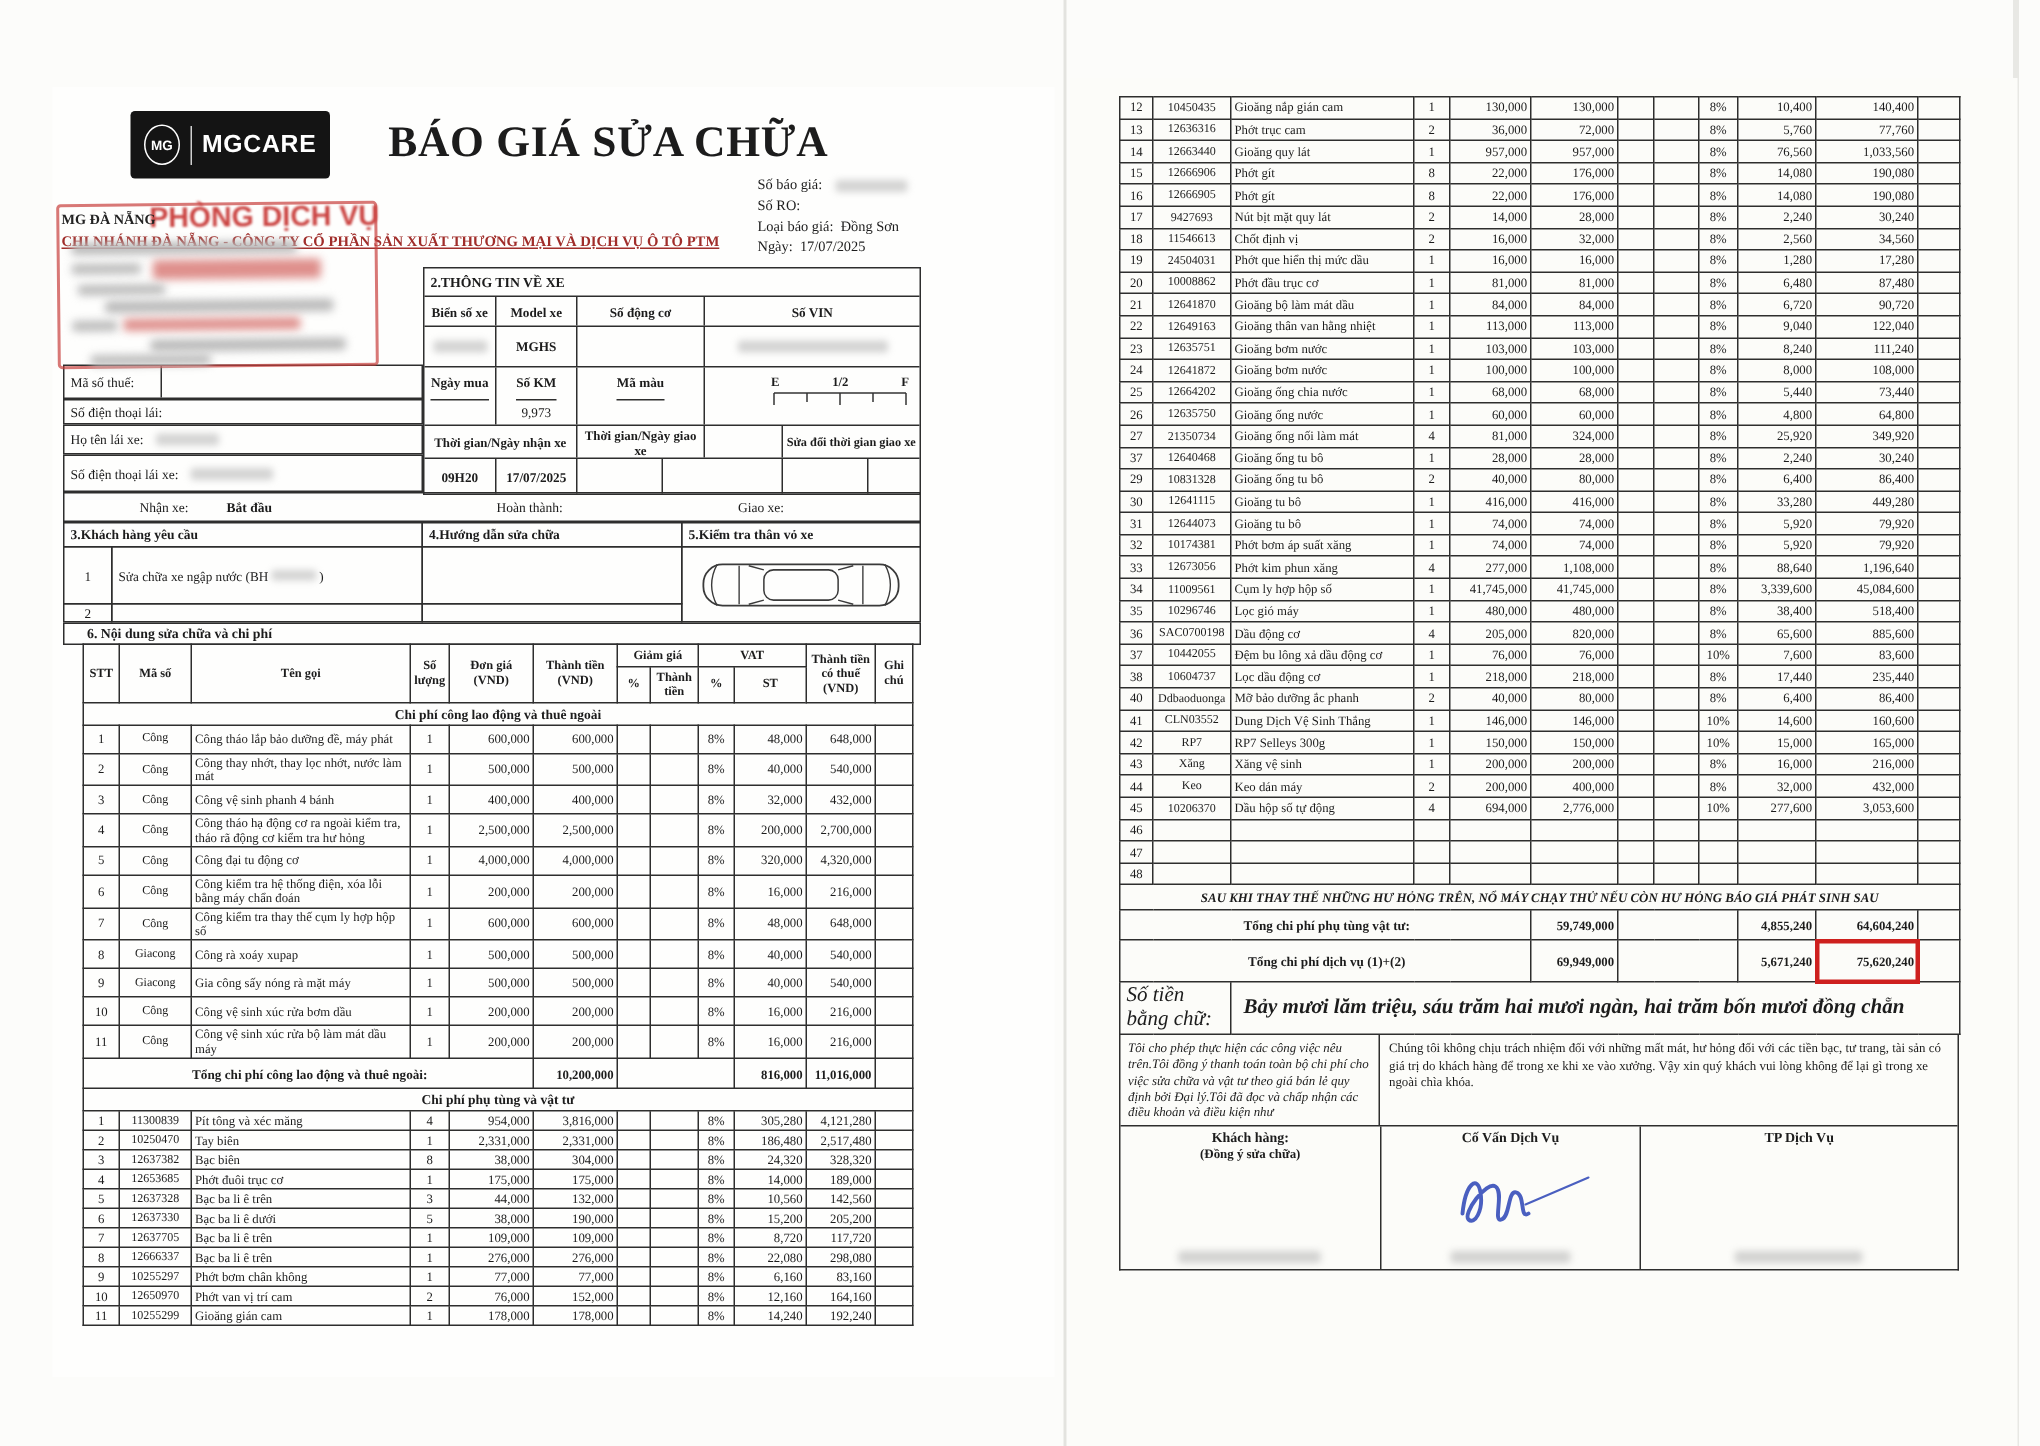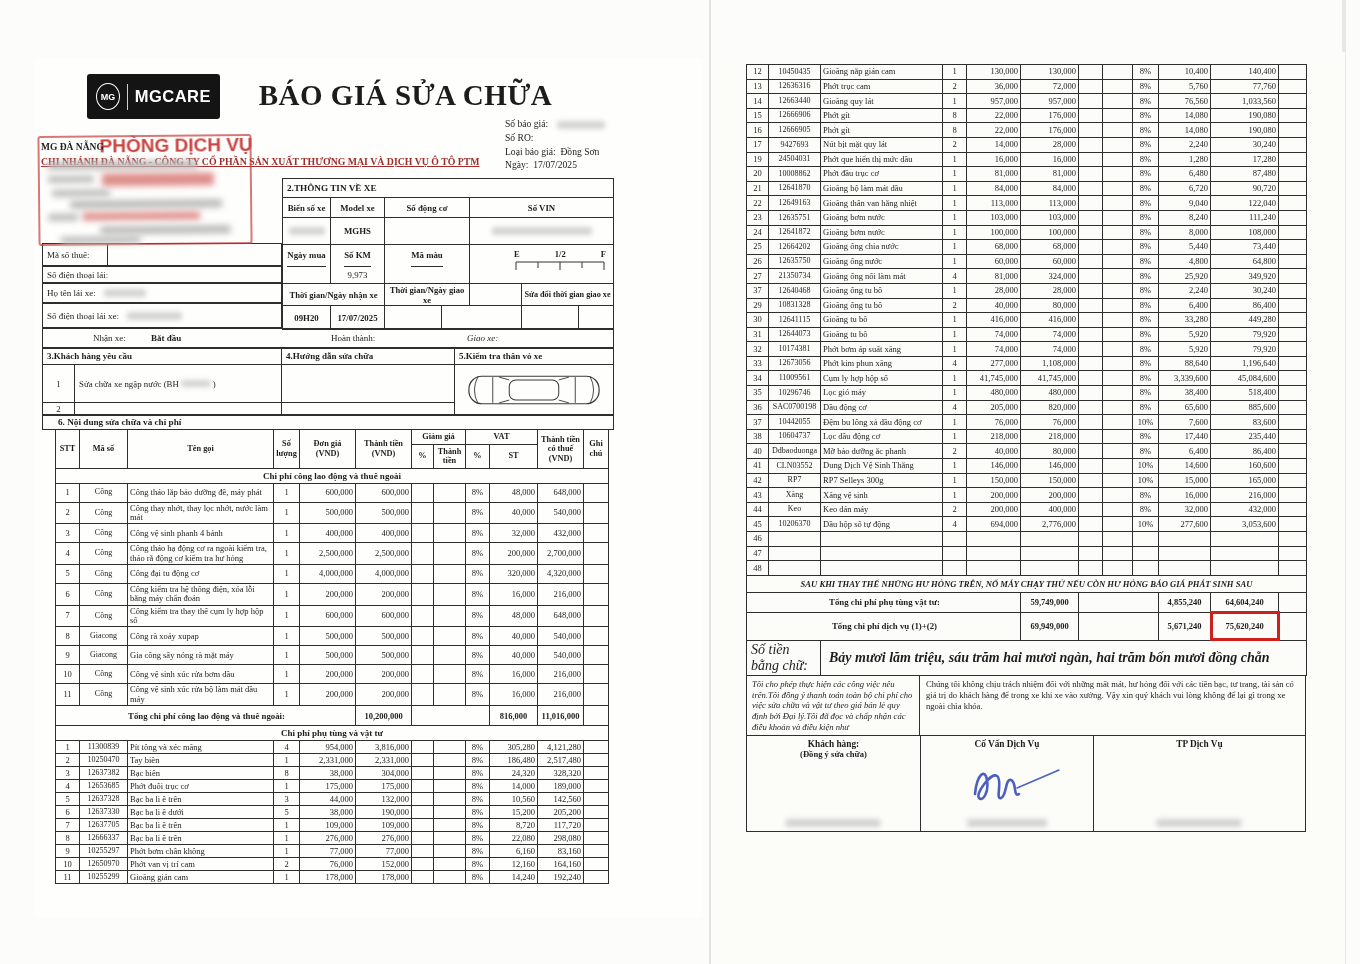--- a/index.html
+++ b/index.html
@@ -60,21 +60,21 @@
   .section-row td { text-align: center; font-weight: bold; font-size: 9px; height: 15px; }
   .c-s, .c-q, .c-d1, .c-v { text-align: center; }
   .c-c { text-align: center; font-size: 8px; }
   .c-n { text-align: left; }
   .c-p, .c-a, .c-d2, .c-va, .c-t { text-align: right; }
   tbody.rows-labor td { height: 19px; line-height: 1.1; }
   tbody.rows-parts td { height: 13px; line-height: 1.05; padding: 0 2px; }
   tbody.rows-parts2 td { height: 14.6px; line-height: 1.05; padding: 0 2px; }
   .total-row td { font-weight: bold; height: 20px; }
   .total-row .lbl { text-align: center; padding-left: 4px; font-size: 8.8px; }
-  .total-row .num { text-align: center; }
+  .total-row .num { text-align: right; }
   .grand-row td { height: 28px; }
   .red-box { outline: 3px solid #ce201e; outline-offset: -2px; }
   .note-row td { text-align: center; font-style: italic; font-weight: bold; font-size: 8.6px; height: 17px; }
   .words-row td { height: 20px; font-size: 14px; }
   .words-label { font-style: italic; padding-left: 4px !important; }
   .words-value { font-style: italic; font-weight: bold; padding-left: 8px !important; }
 
   
   .p2-bottom { width: 560px; margin-left: 33px; border: 1px solid #2e2e2e; border-top: 0; font-size: 8.6px; }
   .disc-row { display: flex; }
@@ -206,21 +206,21 @@
     </div>
     <div class="left-grid" style="top:245px;height:25px;">
       <span>Số điện thoại lái xe:</span>
       <span class="blur" style="width:55px;height:8px;margin-left:8px;"></span>
     </div>
 
     <div class="band-row">
       <span style="left:50px;">Nhận xe:</span>
       <span style="left:108px;font-weight:bold;">Bắt đầu</span>
       <span style="left:288px;">Hoàn thành:</span>
-      <span style="left:424px;font-style:italic;">Giao xe:</span>
+      <span style="left:449px;">Giao xe:</span>
     </div>
 
     <div class="sec-head" style="left:7px;top:290px;width:240px;">3.Khách hàng yêu cầu</div>
     <div class="sec-head" style="left:246px;top:290px;width:174px;">4.Hướng dẫn sửa chữa</div>
     <div class="sec-head" style="left:419px;top:290px;width:160px;">5.Kiểm tra thân vỏ xe</div>
 
     <div class="sec-box" style="left:7px;top:306px;width:33px;height:39px;display:flex;align-items:center;justify-content:center;">1</div>
     <div class="sec-box" style="left:39px;top:306px;width:208px;height:39px;display:flex;align-items:center;padding-left:4px;">
       <span>Sửa chữa xe ngập nước (BH</span>
       <span class="blur" style="width:30px;height:7px;margin:0 2px;"></span>
@@ -712,20 +712,34 @@
             <td class="c-p">14,000</td>
             <td class="c-a">28,000</td>
             <td class="c-d1"></td>
             <td class="c-d2"></td>
             <td class="c-v">8%</td>
             <td class="c-va">2,240</td>
             <td class="c-t">30,240</td>
             <td class="c-g"></td>
           </tr>
           <tr>
+            <td class="c-s">18</td>
+            <td class="c-c">11546613</td>
+            <td class="c-n">Chốt định vị</td>
+            <td class="c-q">2</td>
+            <td class="c-p">16,000</td>
+            <td class="c-a">32,000</td>
+            <td class="c-d1"></td>
+            <td class="c-d2"></td>
+            <td class="c-v">8%</td>
+            <td class="c-va">2,560</td>
+            <td class="c-t">34,560</td>
+            <td class="c-g"></td>
+          </tr>
+          <tr>
             <td class="c-s">19</td>
             <td class="c-c">24504031</td>
             <td class="c-n">Phớt que hiển thị mức dầu</td>
             <td class="c-q">1</td>
             <td class="c-p">16,000</td>
             <td class="c-a">16,000</td>
             <td class="c-d1"></td>
             <td class="c-d2"></td>
             <td class="c-v">8%</td>
             <td class="c-va">1,280</td>

